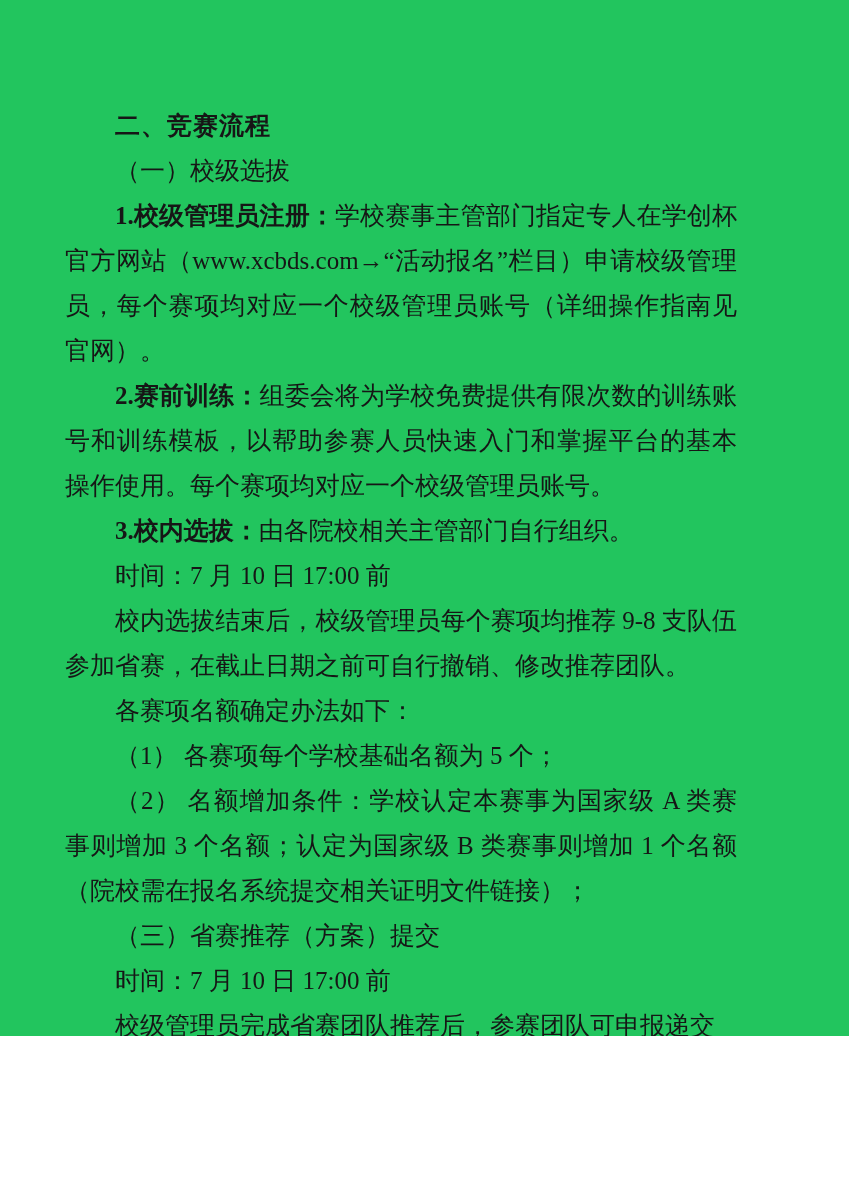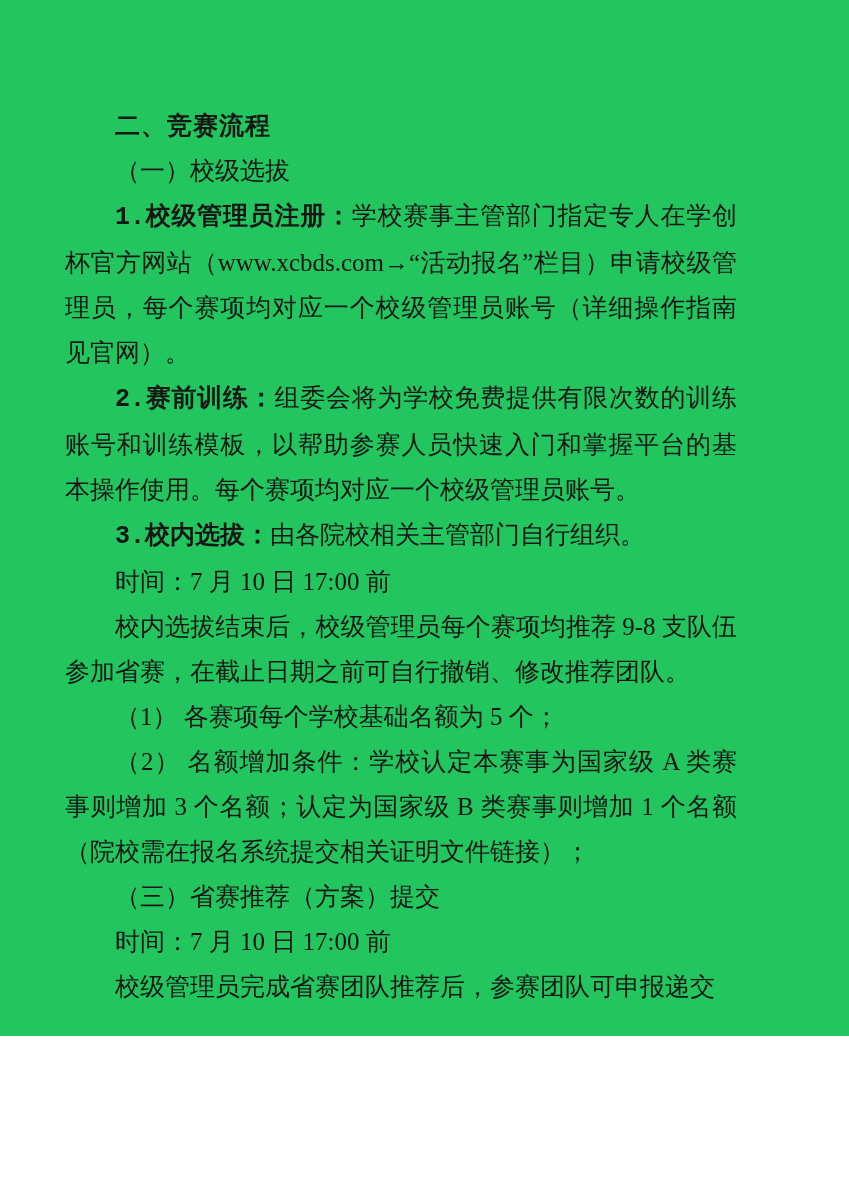--- a/index.html
+++ b/index.html
@@ -30,21 +30,20 @@
     font-weight: 700;
     font-family: "Liberation Sans", "DejaVu Sans", sans-serif;
     letter-spacing: 1px;
   }
   .h2 {
     font-weight: 400;
     font-family: "Liberation Sans", "DejaVu Sans", sans-serif;
   }
   .lead {
     font-weight: 700;
-    font-family: Liberation Mono, monospace;
   }
 </style>
 </head>
 <body>
 
 <div class="page">
   <div class="doc">
 
     <p class="h1">二、竞赛流程</p>
 
@@ -54,20 +53,21 @@
 
     <p><span class="lead">2.赛前训练：</span><span>组委会将为学校免费提供有限次数的训练账号和训练模板，以帮助参赛人员快速入门和掌握平台的基本操作使用。每个赛项均对应一个校级管理员账号。</span></p>
 
     <p><span class="lead">3.校内选拔：</span><span>由各院校相关主管部门自行组织。</span></p>
 
 
     <p>时间：7 月 10 日 17:00 前</p>
 
     <p>校内选拔结束后，校级管理员每个赛项均推荐 9-8 支队伍参加省赛，在截止日期之前可自行撤销、修改推荐团队。</p>
 
+    <p>各赛项名额确定办法如下：</p>
 
     <p>（1） 各赛项每个学校基础名额为 5 个；</p>
 
     <p>（2） 名额增加条件：学校认定本赛事为国家级 A 类赛事则增加 3 个名额；认定为国家级 B 类赛事则增加 1 个名额（院校需在报名系统提交相关证明文件链接）；</p>
 
     <p class="h2">（三）省赛推荐（方案）提交</p>
 
     <p>时间：7 月 10 日 17:00 前</p>
 
     <p>校级管理员完成省赛团队推荐后，参赛团队可申报递交</p>

